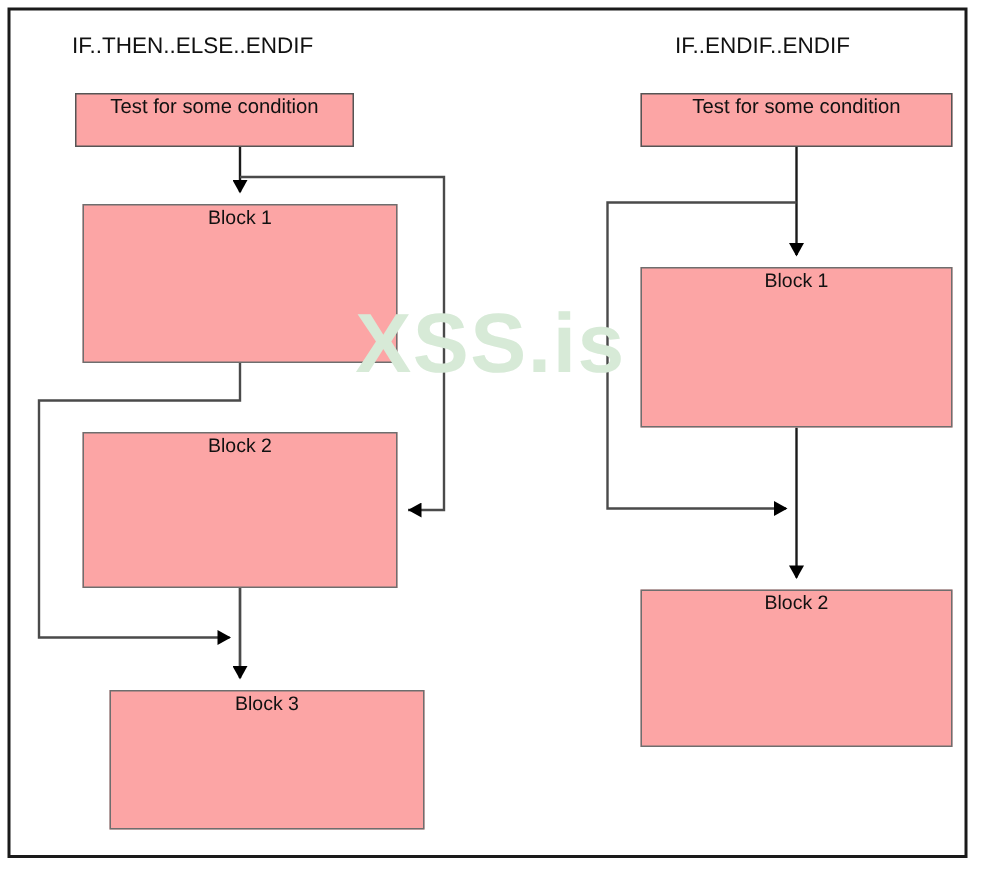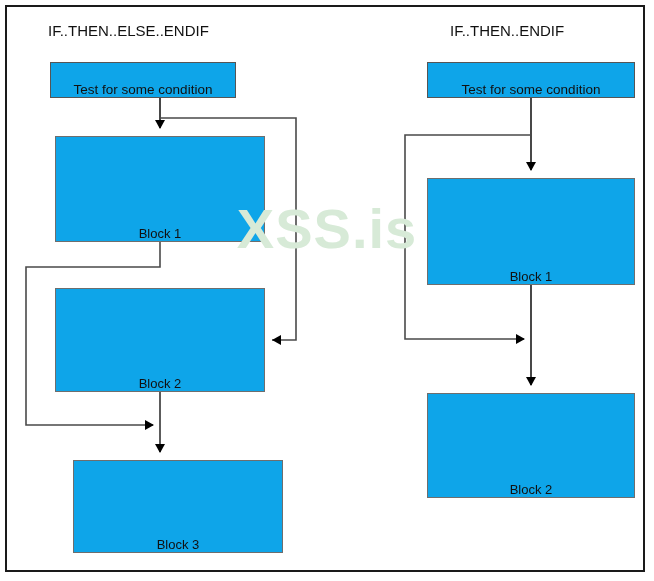--- a/index.html
+++ b/index.html
@@ -54,24 +54,24 @@
     white-space: nowrap;
     z-index: 4;
   }
   #title-left  { left: 48px;  top: 22px; }
   #title-right { left: 450px; top: 22px; }
 
   
   .box {
     position: absolute;
     border: 1px solid #6e6e6e;
-    background: #0ea5e9;
+    background: #fca5a5;
     box-sizing: border-box;
     display: flex;
-    align-items: flex-end;
+    align-items: flex-start;
     justify-content: center;
     font-family: "Liberation Sans", sans-serif;
     font-size: 13px;
     color: #111111;
     z-index: 3;
   }
   .box.cond {
     border: 1px solid #555555;
     font-size: 13.5px;
   }
@@ -89,21 +89,21 @@
 </head>
 <body>
 
 <div id="canvas">
 
   <div id="frame"></div>
 
   <div id="watermark">XSS.is</div>
 
   <div class="col-title" id="title-left">IF..THEN..ELSE..ENDIF</div>
-  <div class="col-title" id="title-right">IF..THEN..ENDIF</div>
+  <div class="col-title" id="title-right">IF..ENDIF..ENDIF</div>
 
   <svg id="wires" viewBox="0 0 654 581">
     <defs>
       <marker id="arrDown" markerWidth="11" markerHeight="11" refX="5" refY="9" orient="0" markerUnits="userSpaceOnUse">
         <path d="M0,1 L10,1 L5,10 Z" fill="#000000"></path>
       </marker>
       <marker id="arrRight" markerWidth="11" markerHeight="11" refX="9" refY="5" orient="0" markerUnits="userSpaceOnUse">
         <path d="M1,0 L1,10 L10,5 Z" fill="#000000"></path>
       </marker>
       <marker id="arrLeft" markerWidth="11" markerHeight="11" refX="1" refY="5" orient="0" markerUnits="userSpaceOnUse">

